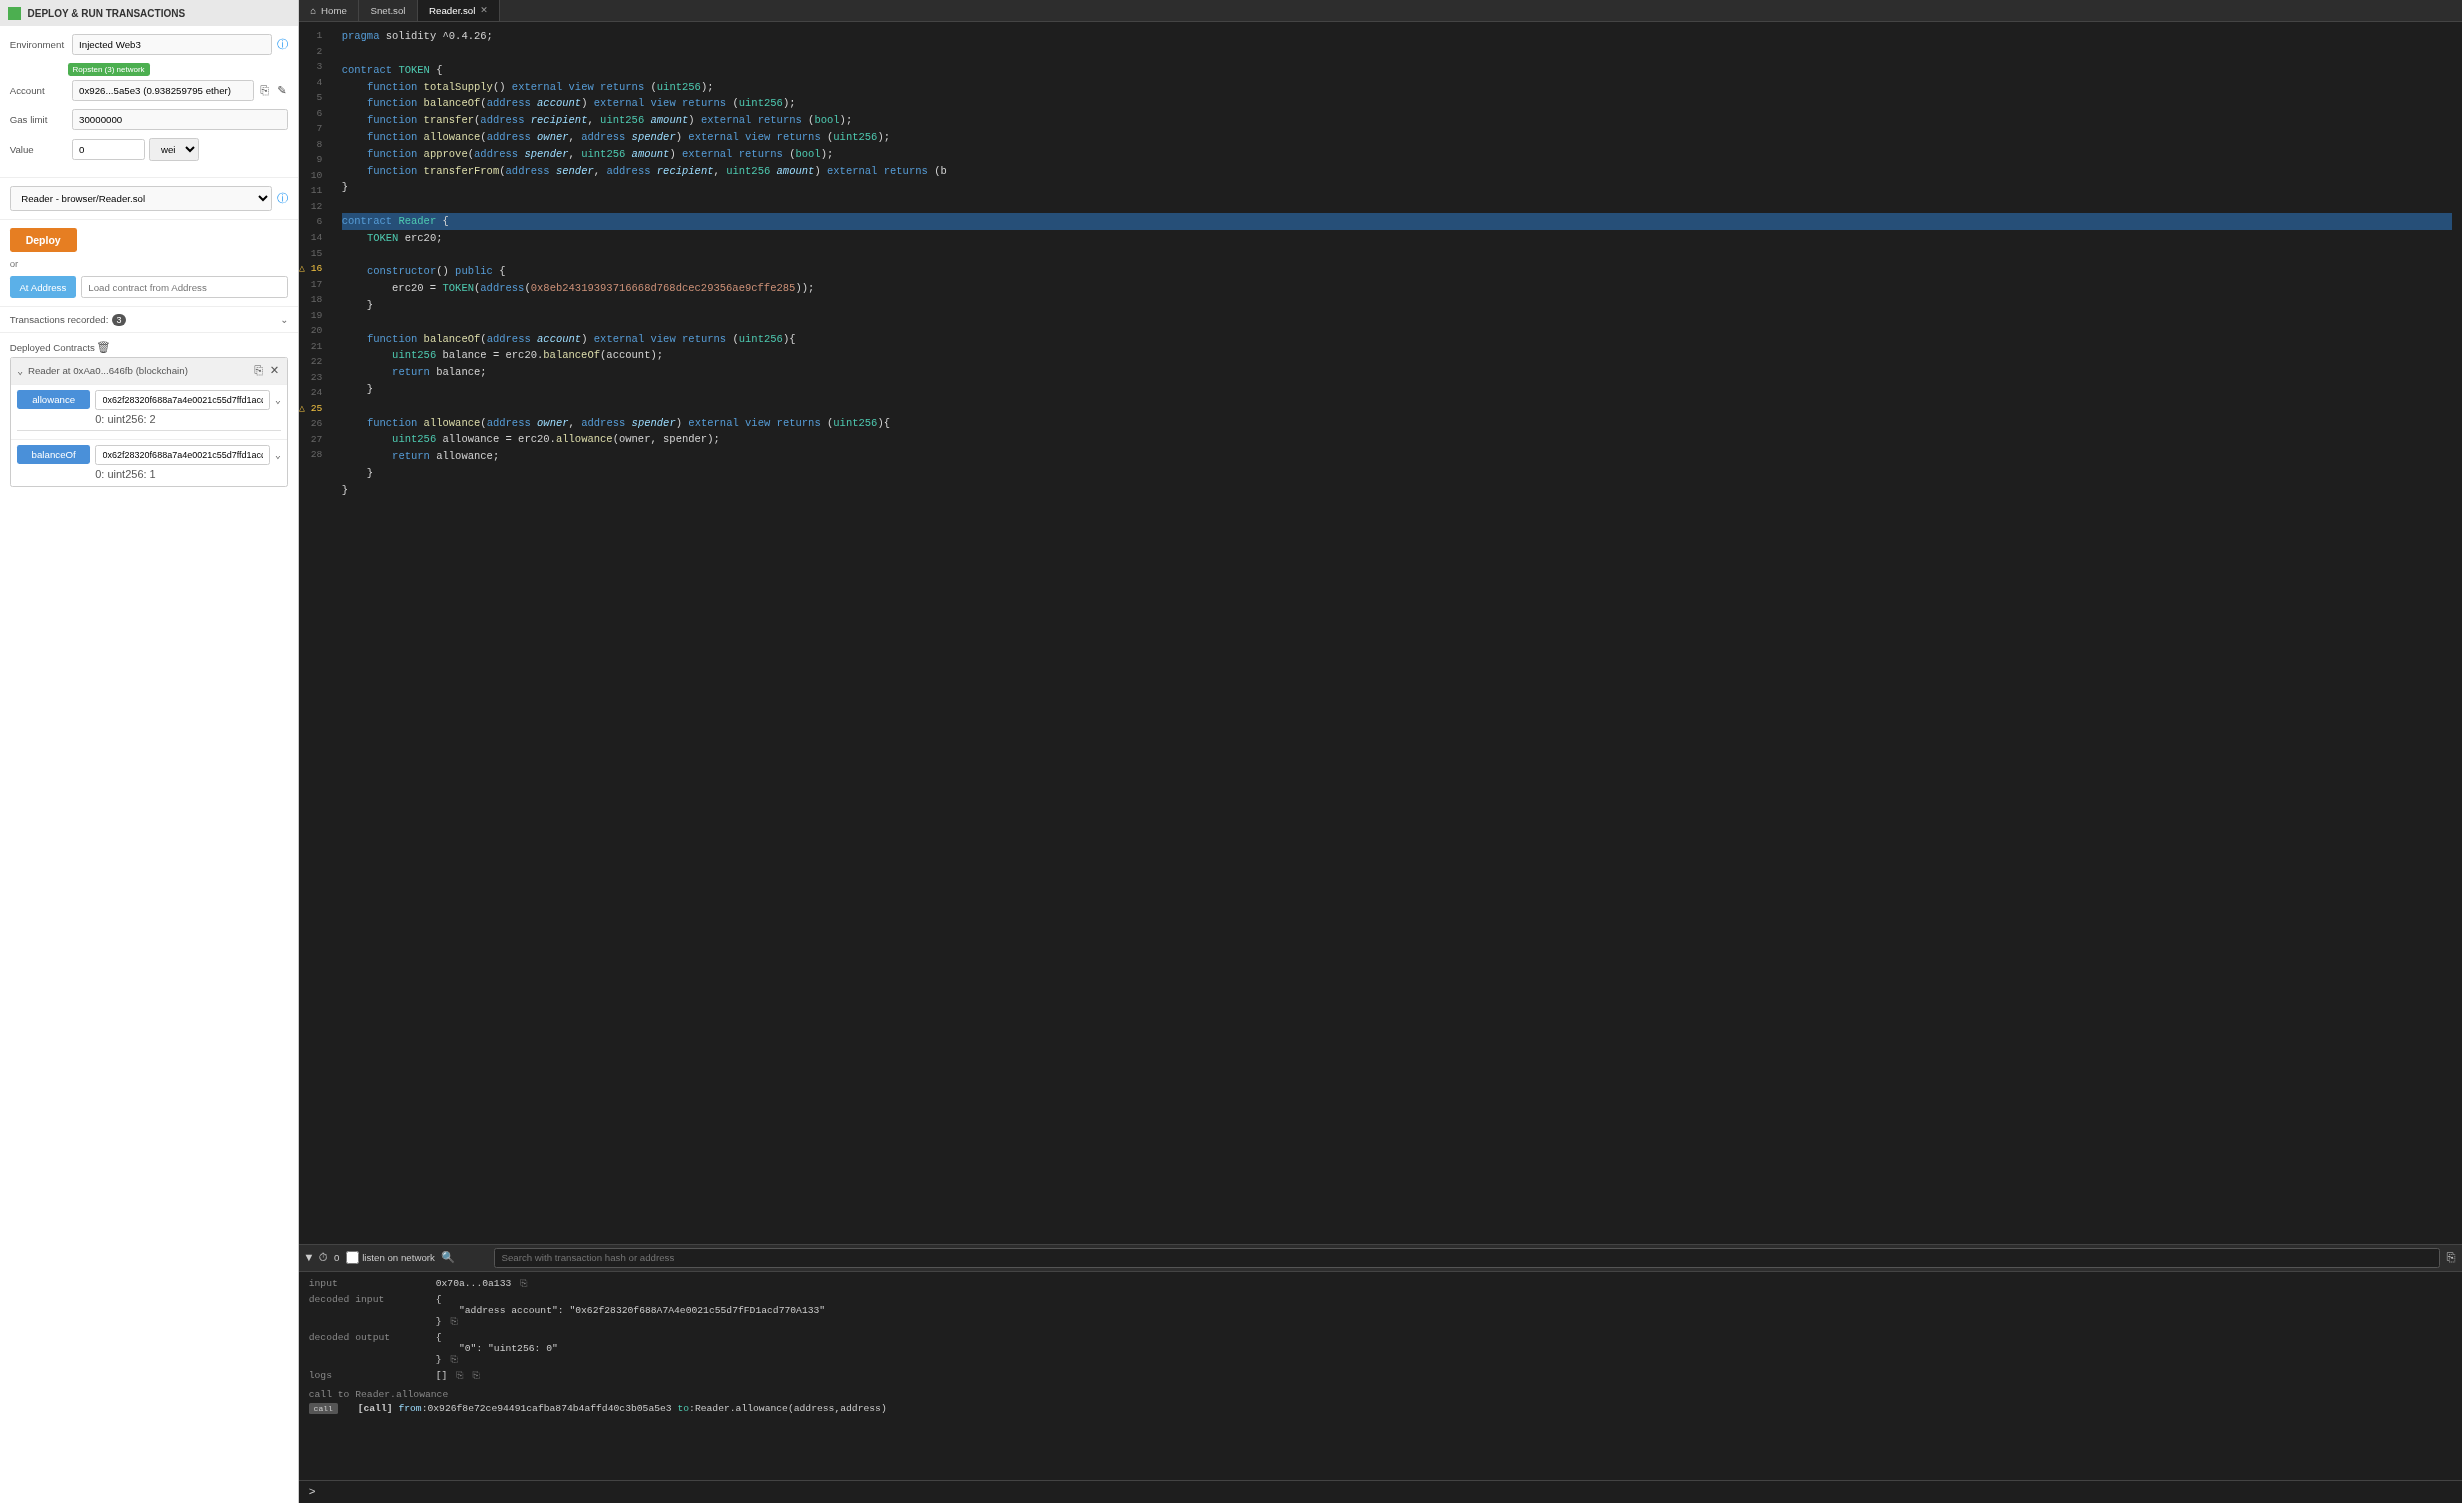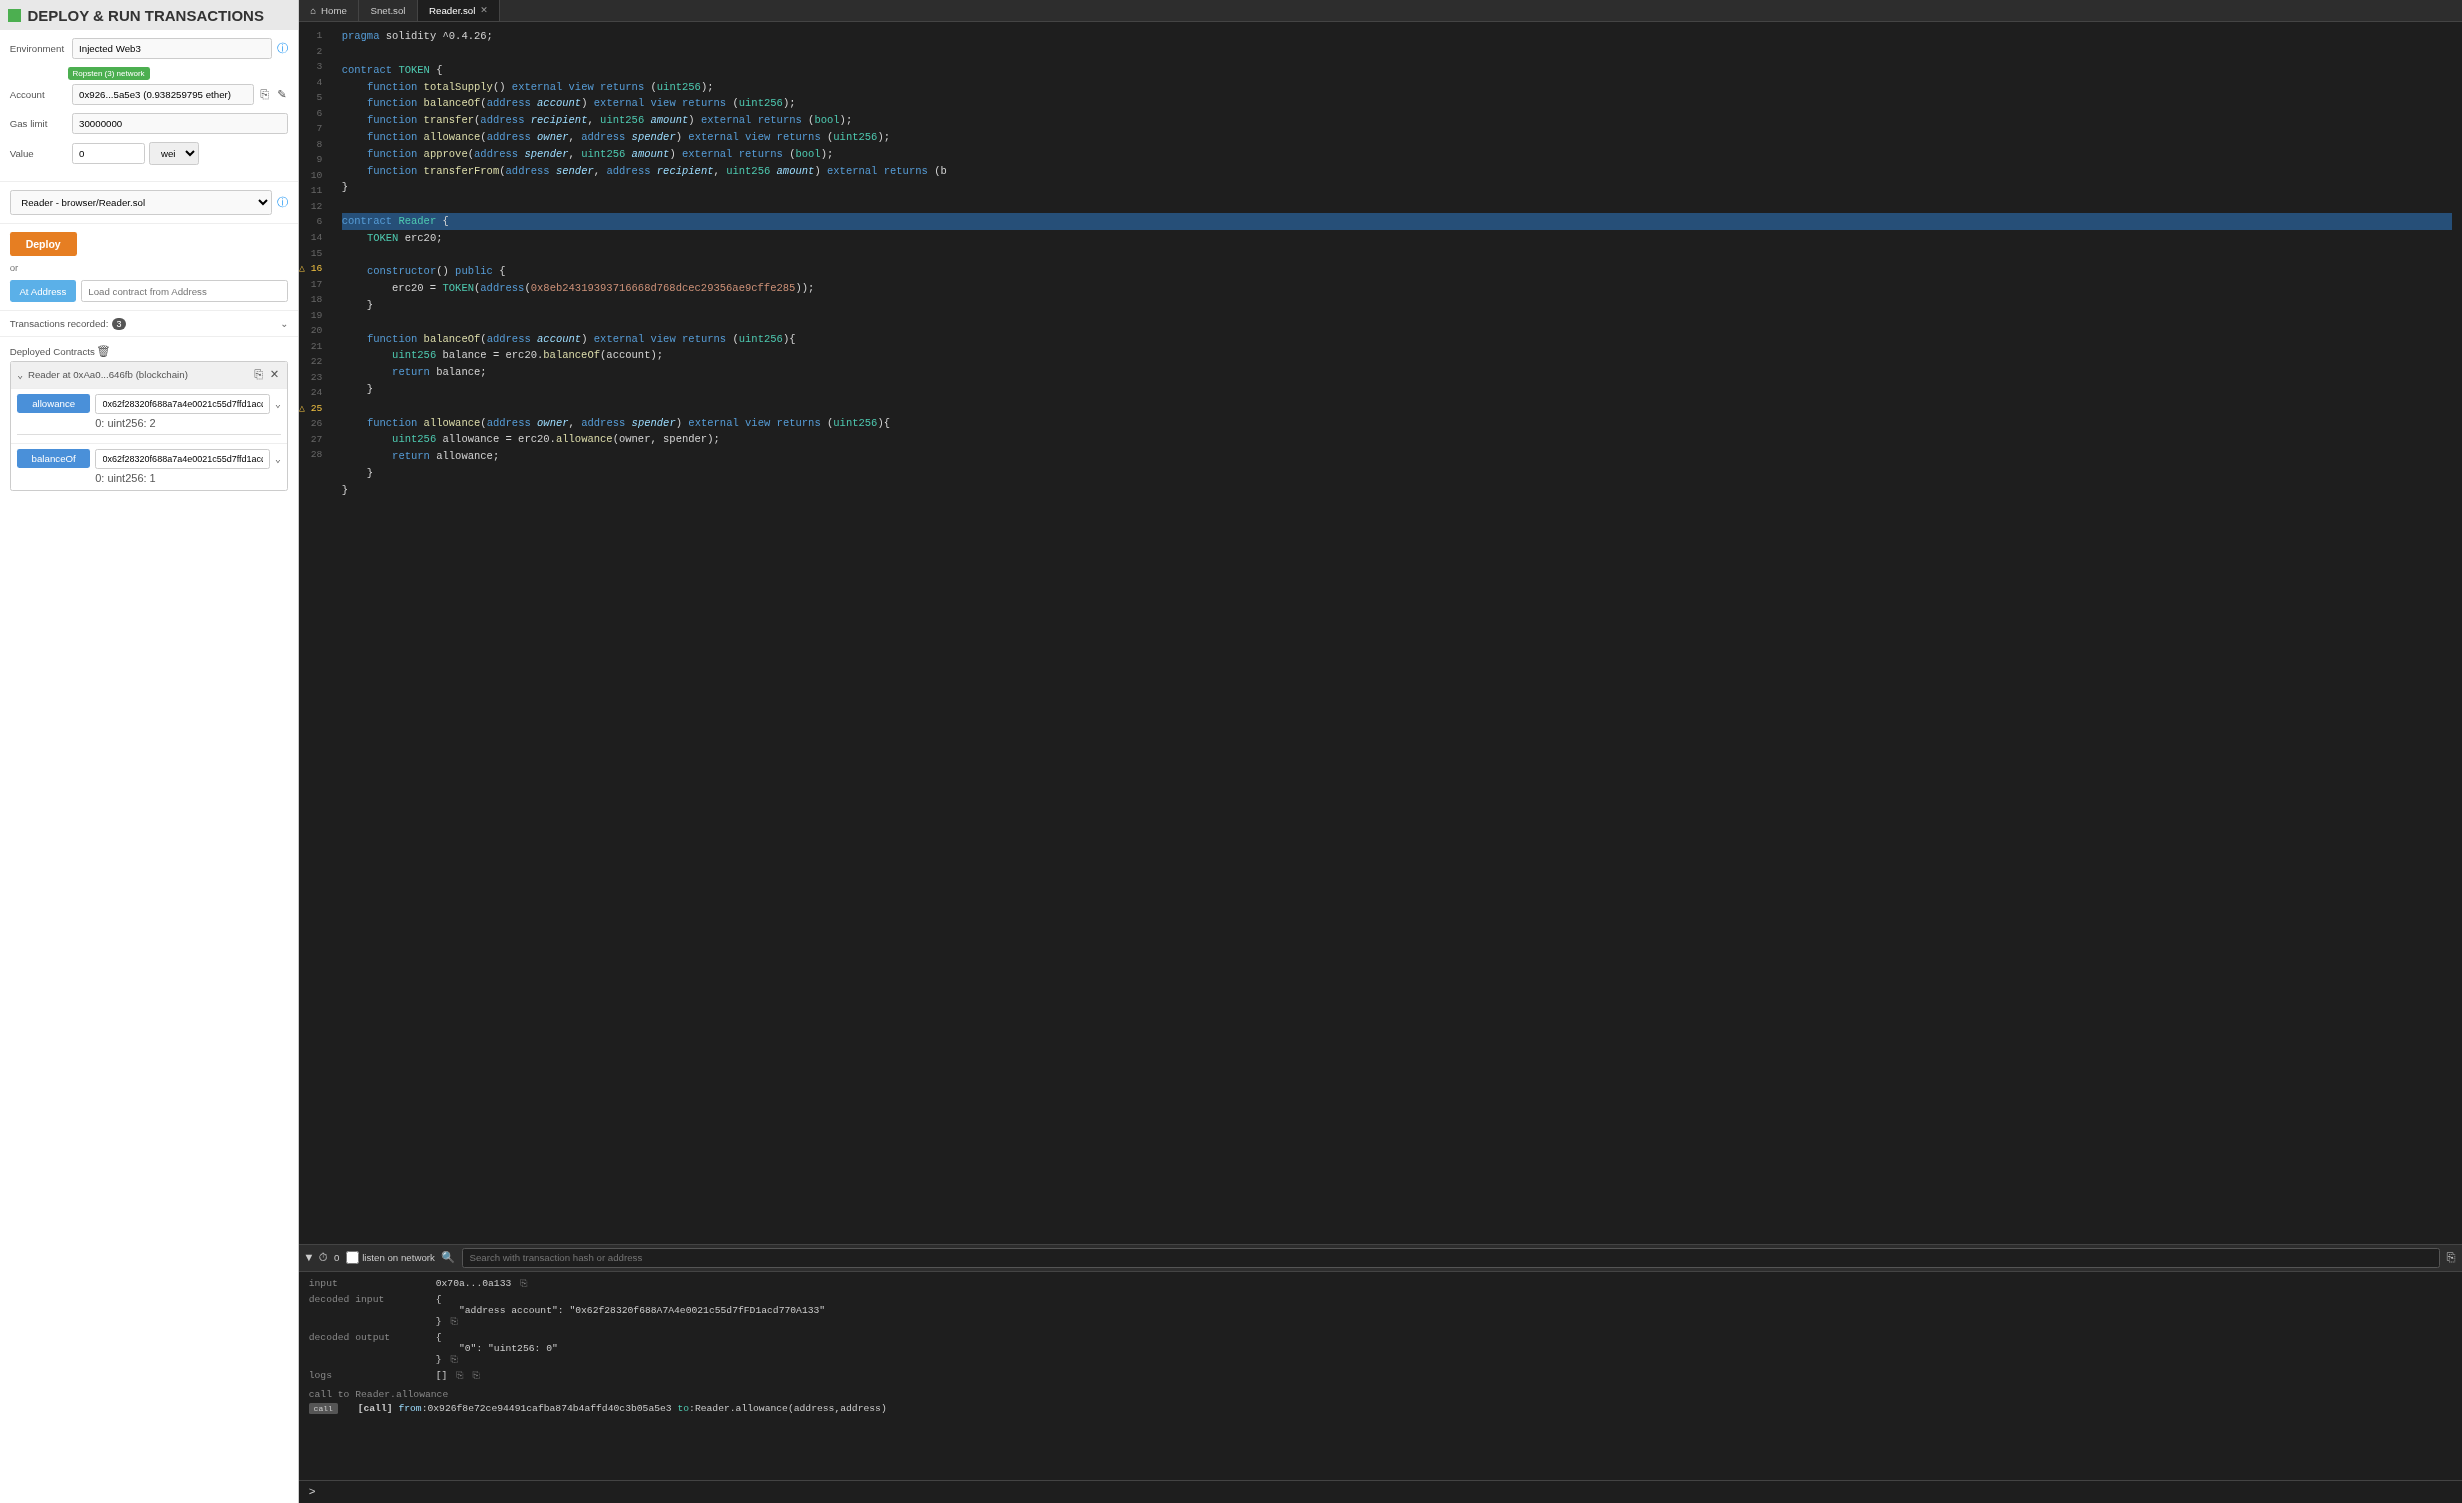--- a/index.html
+++ b/index.html
@@ -16,21 +16,21 @@
       background: #fff;
     }
 
     .panel-header {
       background: #e8e8e8;
       padding: 6.5px 8px;
       display: flex;
       align-items: center;
       gap: 6.5px;
       font-weight: bold;
-      font-size: 15px;
+      font-size: 10px;
       color: #333;
       font-family: sans-serif;
     }
 
     .panel-header .icon-square {
       width: 13px; height: 13px;
       background: #4CAF50;
       display: inline-block;
     }
 
@@ -451,20 +451,21 @@
 
     .search-input-terminal {
       flex: 1;
       background: #1e1e1e;
       border: 0.8px solid #555;
       border-radius: 2.4px;
       padding: 3.2px 6.5px;
       color: #ccc;
       font-size: 9.7px;
       font-family: sans-serif;
+      margin-left: 32px;
     }
 
     .terminal-content {
       flex: 1;
       overflow-y: auto;
       padding: 6.5px 9.7px;
       color: #ccc;
       font-size: 9.7px;
       font-family: 'Courier New', monospace;
     }

